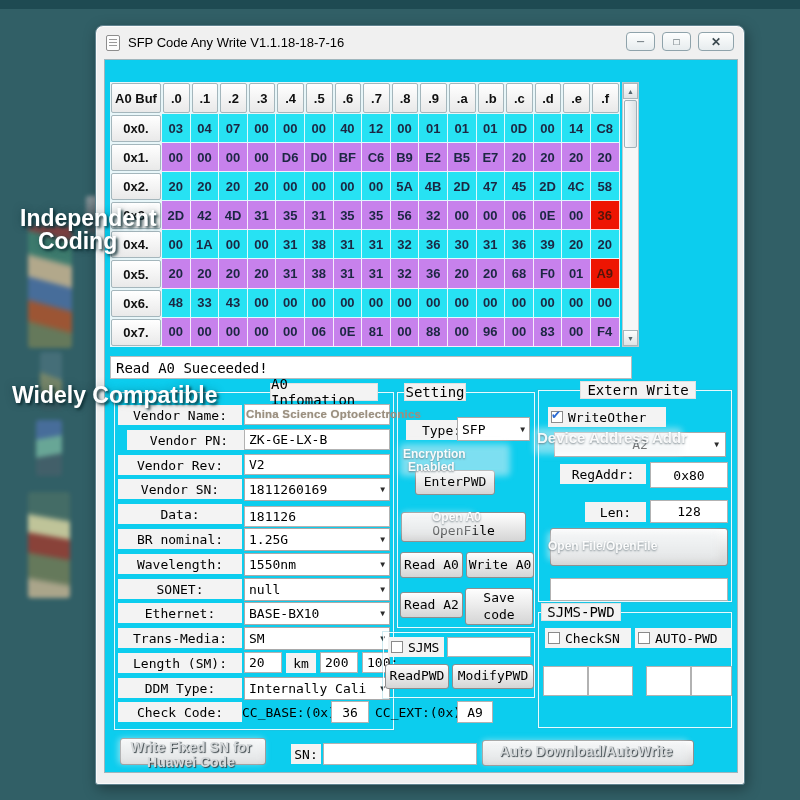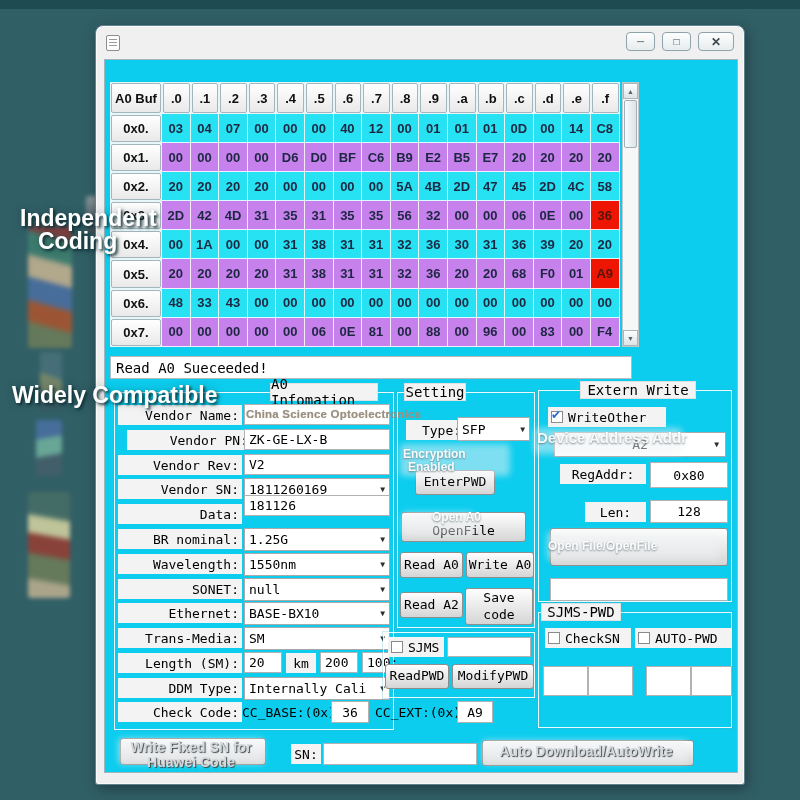--- a/index.html
+++ b/index.html
@@ -43,21 +43,21 @@
 
   .statusbar{position:absolute;left:5px;top:296px;width:522px;height:23px;background:#fff;border:1px solid #b6bcbe;
     display:flex;align-items:center;padding:0 5px;font:14px "DejaVu Sans Mono","Liberation Mono",monospace;color:#000}
 
   
   .gbox{position:absolute;border:1px solid rgba(255,255,255,.9);box-shadow:0 0 0 1px rgba(60,170,195,.25)}
   .gtitle{position:absolute;background:#f3f3f3;display:flex;align-items:center;justify-content:center;
     font:14px "DejaVu Sans Mono","Liberation Mono",monospace;color:#000;border:1px solid #e1e1e1}
   .chip{position:absolute;background:#f3f3f3;display:flex;align-items:center;padding:0 3px;
     font:13px "DejaVu Sans Mono","Liberation Mono",monospace;color:#000;white-space:nowrap}
-  .chip.spread{justify-content:flex-end}
+  .chip.spread{justify-content:center}
   .chip.center{justify-content:center}
   .tbx{position:absolute;background:#fff;border:1px solid #b2b2b2;display:flex;align-items:center;padding:0 4px;
     font:13px "DejaVu Sans Mono","Liberation Mono",monospace;color:#000;white-space:nowrap}
   .tbx.center{justify-content:center}
   .combo{position:absolute;background:#fff;border:1px solid #a9a9a9;display:flex;align-items:center;justify-content:space-between;
     padding:0 4px;font:13px "DejaVu Sans Mono","Liberation Mono",monospace;color:#000;white-space:nowrap}
   .combo .arr{font-size:8px;color:#2c2c2c;flex:none;margin-left:3px}
   .btn{position:absolute;background:linear-gradient(#fefefe,#ececec 45%,#d5d5d5);border:1px solid #8e8e8e;border-radius:3px;
     box-shadow:inset 0 1px 0 #fff;display:flex;align-items:center;justify-content:center;text-align:center;
     font:13px "DejaVu Sans Mono","Liberation Mono",monospace;color:#000;line-height:1.25}
@@ -83,20 +83,21 @@
 
   <div class="artifact" style="left:86px;top:196px;width:18px;height:38px;background:linear-gradient(160deg,#9aa3a8,#5c6a70 60%,#3d4c52)"></div>
   <div class="artifact" style="left:28px;top:226px;width:44px;height:122px;background:linear-gradient(15deg,#6b7c5a 0 18%,#a8552f 22% 34%,#4a6fa0 38% 52%,#c0b090 55% 68%,#3f7f6f 72% 86%,#8a4040 90%)"></div>
   <div class="artifact" style="left:40px;top:352px;width:22px;height:58px;background:linear-gradient(200deg,#48707a 0 40%,#7d8a6a 45% 70%,#395a62 75%)"></div>
   <div class="artifact" style="left:36px;top:420px;width:26px;height:56px;background:linear-gradient(170deg,#4a6fa0 0 30%,#6fae9c 35% 60%,#44606a 65%)"></div>
   <div class="artifact" style="left:28px;top:492px;width:42px;height:106px;background:linear-gradient(10deg,#b8ad8f 0 15%,#6b7c5a 20% 38%,#933f35 42% 56%,#cfcf9f 60% 72%,#476e66 76% 92%)"></div>
 
   <div class="window">
     <div class="titlebar">
       <div class="app-icon"></div>
+      <div class="apptitle">SFP Code Any Write V1.1.18-18-7-16</div>
       <div class="winbtns">
         <div class="winbtn">
             <span>─</span>
           </div>
         <div class="winbtn">
             <span>□</span>
           </div>
         <div class="winbtn close">
             <span>✕</span>
           </div>
@@ -301,21 +302,21 @@
         </div>
       <div class="combo" style="left:139px;top:418px;width:146px;height:23px">
           <span>1811260169</span>
           <span class="arr">▼</span>
         </div>
 
       <div class="chip spread" style="left:13px;top:444px;width:124px;height:20px">
           <span>Data</span>
           <span>:</span>
         </div>
-      <div class="tbx" style="left:139px;top:435px;width:146px;height:21px">181126</div>
+      <div class="tbx" style="left:139px;top:446px;width:146px;height:21px">181126</div>
 
       <div class="chip spread" style="left:13px;top:469px;width:124px;height:20px">
           <span>BR nominal</span>
           <span>:</span>
         </div>
       <div class="combo" style="left:139px;top:468px;width:146px;height:23px">
           <span>1.25G</span>
           <span class="arr">▼</span>
         </div>
 

